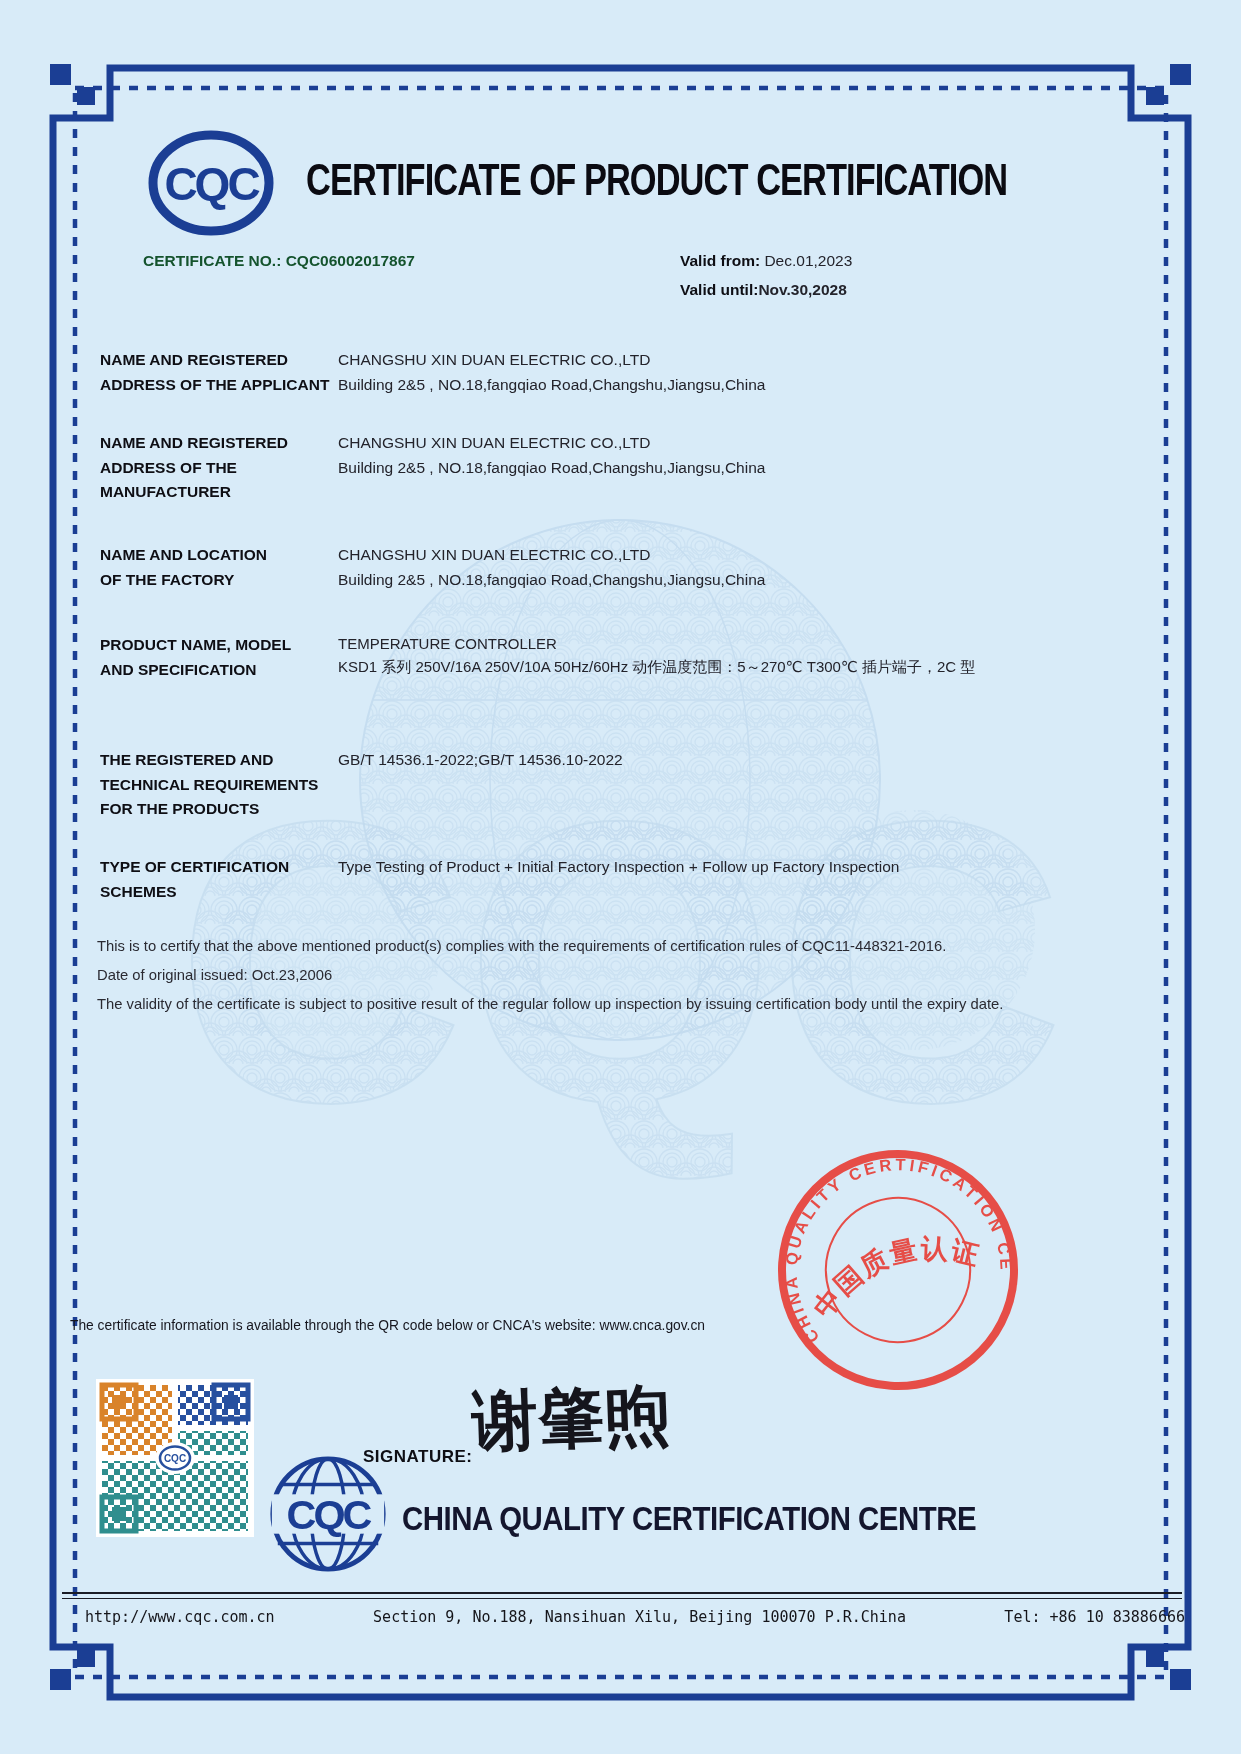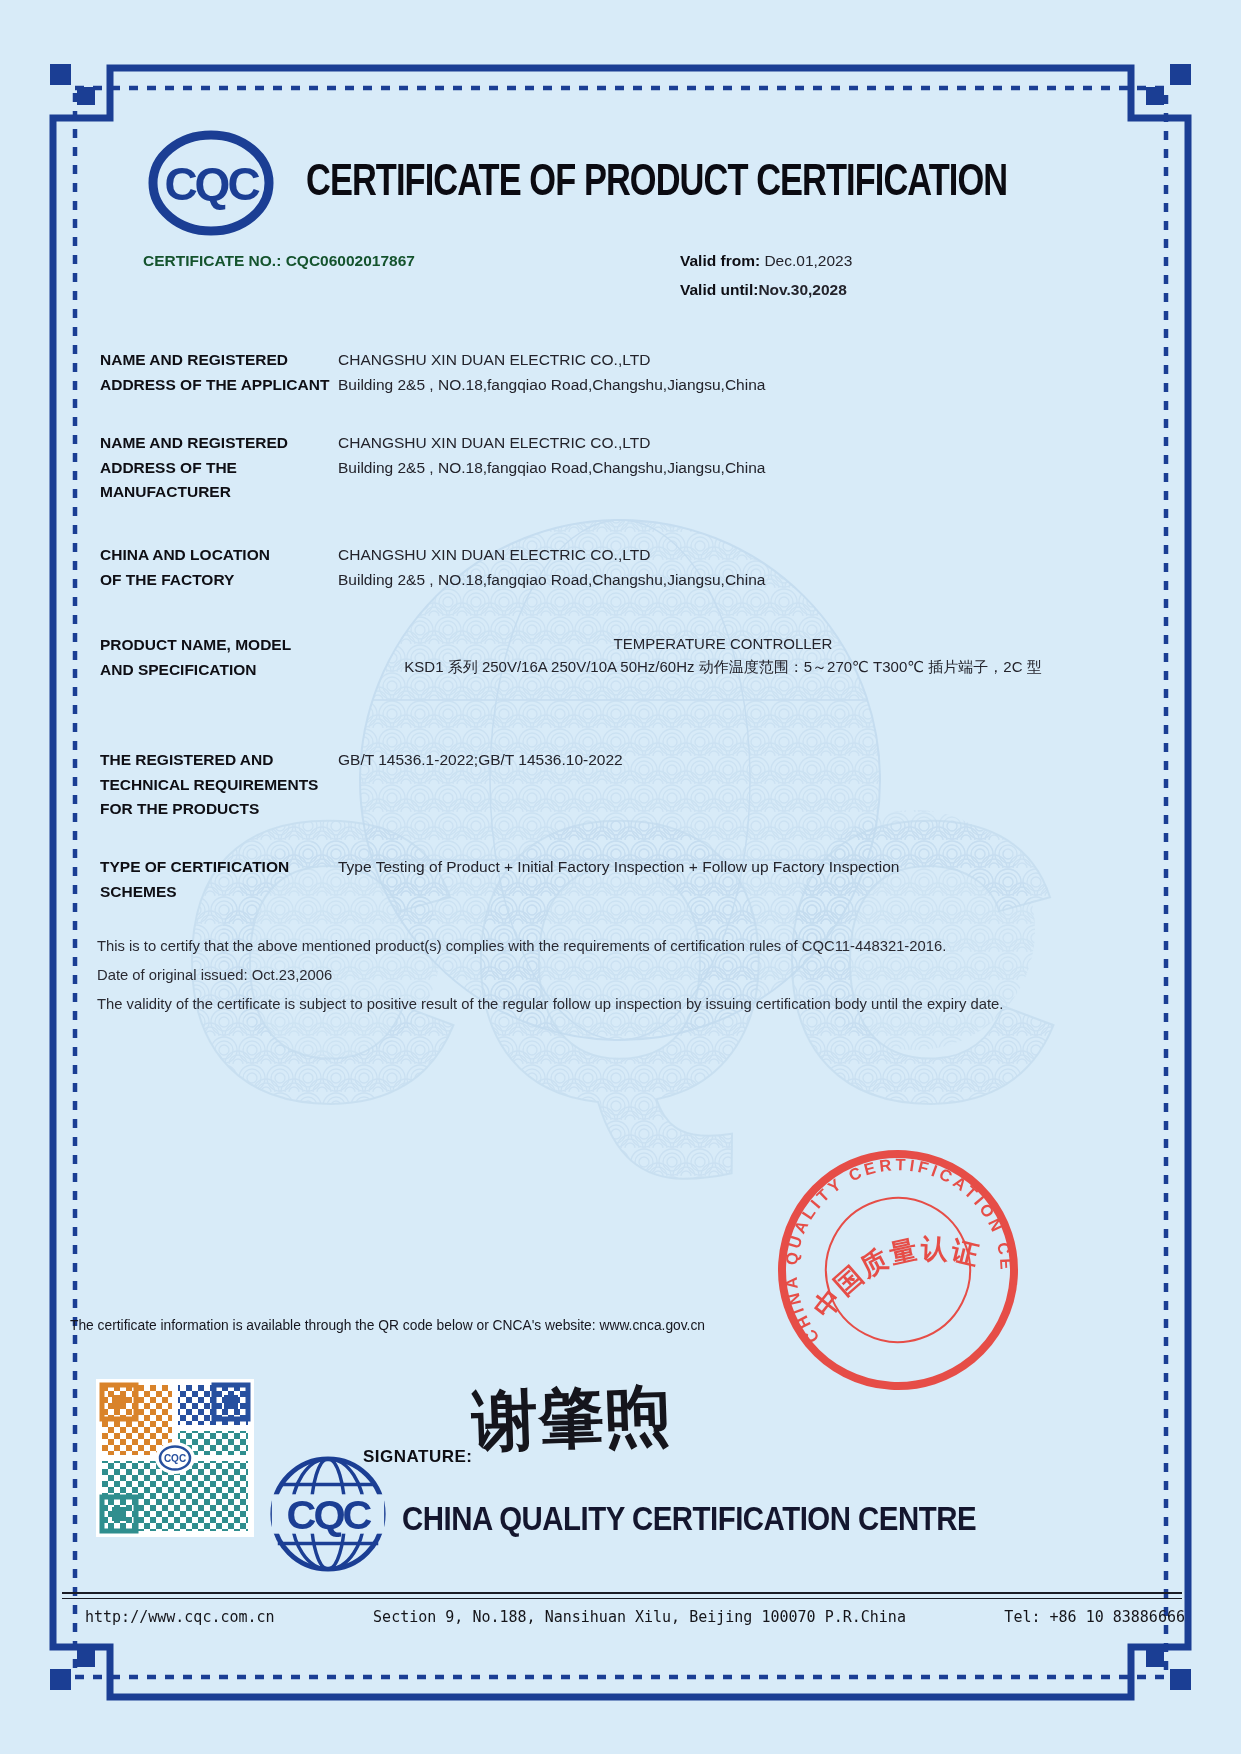--- a/index.html
+++ b/index.html
@@ -31,21 +31,21 @@
 
   .section{position:absolute;left:100px;width:1050px;}
   .section .slabel{
     position:absolute;left:0;top:0;width:235px;
     font-weight:bold;font-size:15.5px;line-height:24.5px;color:#0e0e14;
   }
   .section .svalue{
     position:absolute;left:238px;top:0;width:770px;
     font-size:15.5px;line-height:24.5px;color:#23232b;
   }
-  .section .svalue.tight{line-height:22.5px;font-size:15px;text-align:center;}
+  .section .svalue.tight{line-height:22.5px;font-size:15px;}
 
   .paras{position:absolute;left:97px;top:938px;width:1060px;z-index:3;}
   .paras p{margin:0 0 13px 0;font-size:14.8px;color:#2a2a32;}
 
   .qrnote{
     position:absolute;left:70px;top:1318px;width:1100px;
     font-size:13.8px;color:#16161e;z-index:3;
   }
   .qrcode{position:absolute;left:96px;top:1372px;z-index:3;}
 
@@ -167,21 +167,21 @@
       <div>MANUFACTURER</div>
     </div>
     <div class="svalue">
       <div>CHANGSHU XIN DUAN ELECTRIC CO.,LTD</div>
       <div>Building 2&amp;5 , NO.18,fangqiao Road,Changshu,Jiangsu,China</div>
     </div>
   </div>
 
   <div class="section content" style="top:543px;">
     <div class="slabel">
-      <div>CHINA AND LOCATION</div>
+      <div>NAME AND LOCATION</div>
       <div>OF THE FACTORY</div>
     </div>
     <div class="svalue">
       <div>CHANGSHU XIN DUAN ELECTRIC CO.,LTD</div>
       <div>Building 2&amp;5 , NO.18,fangqiao Road,Changshu,Jiangsu,China</div>
     </div>
   </div>
 
   <div class="section content" style="top:633px;">
     <div class="slabel">

